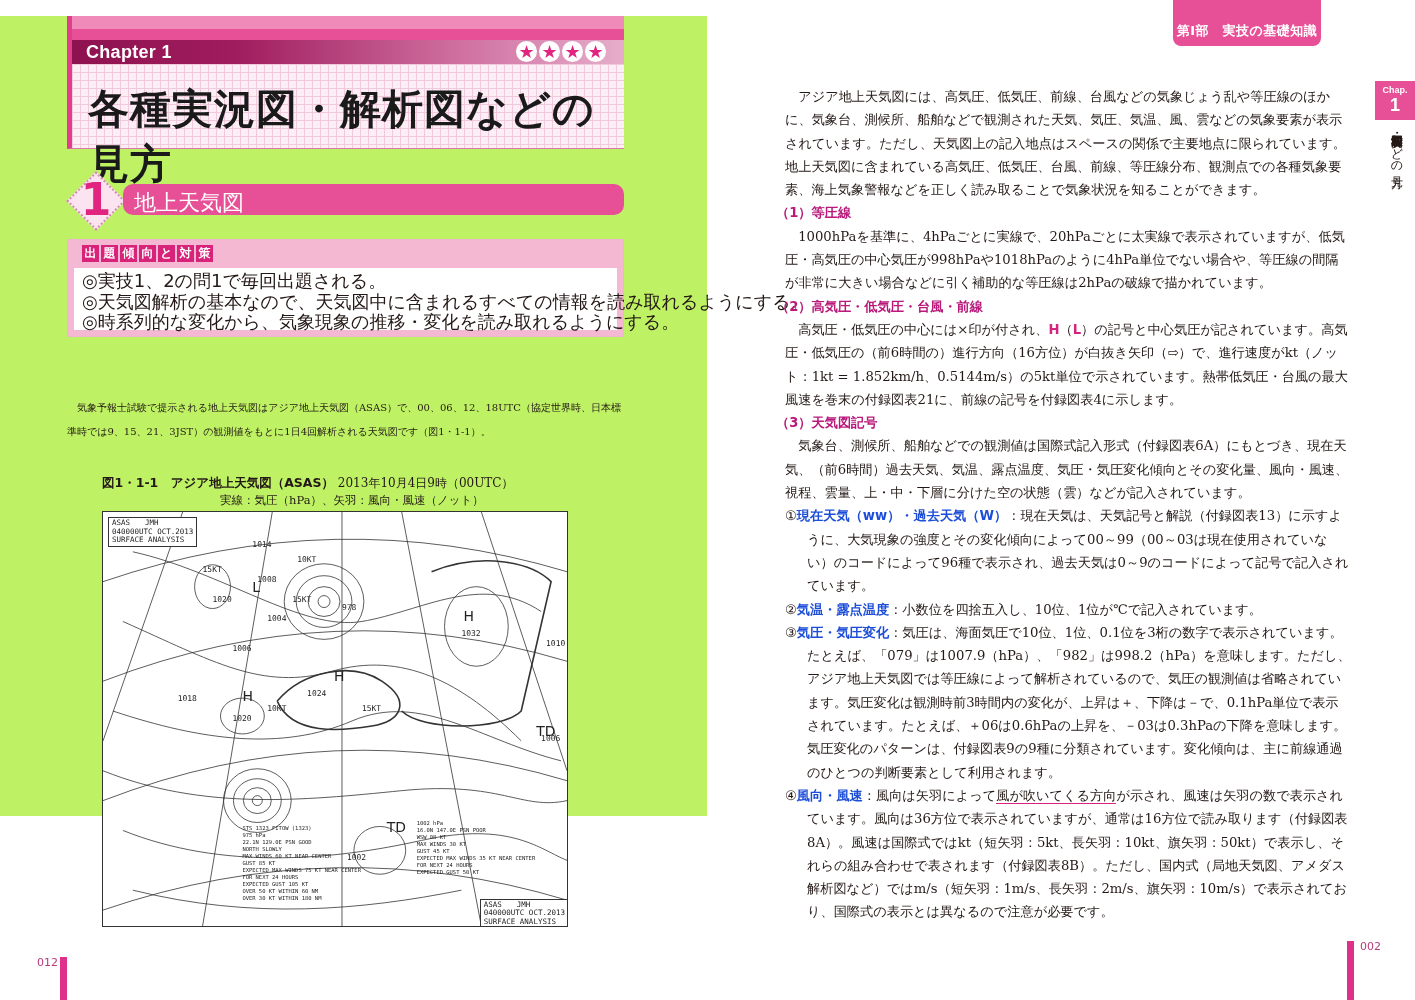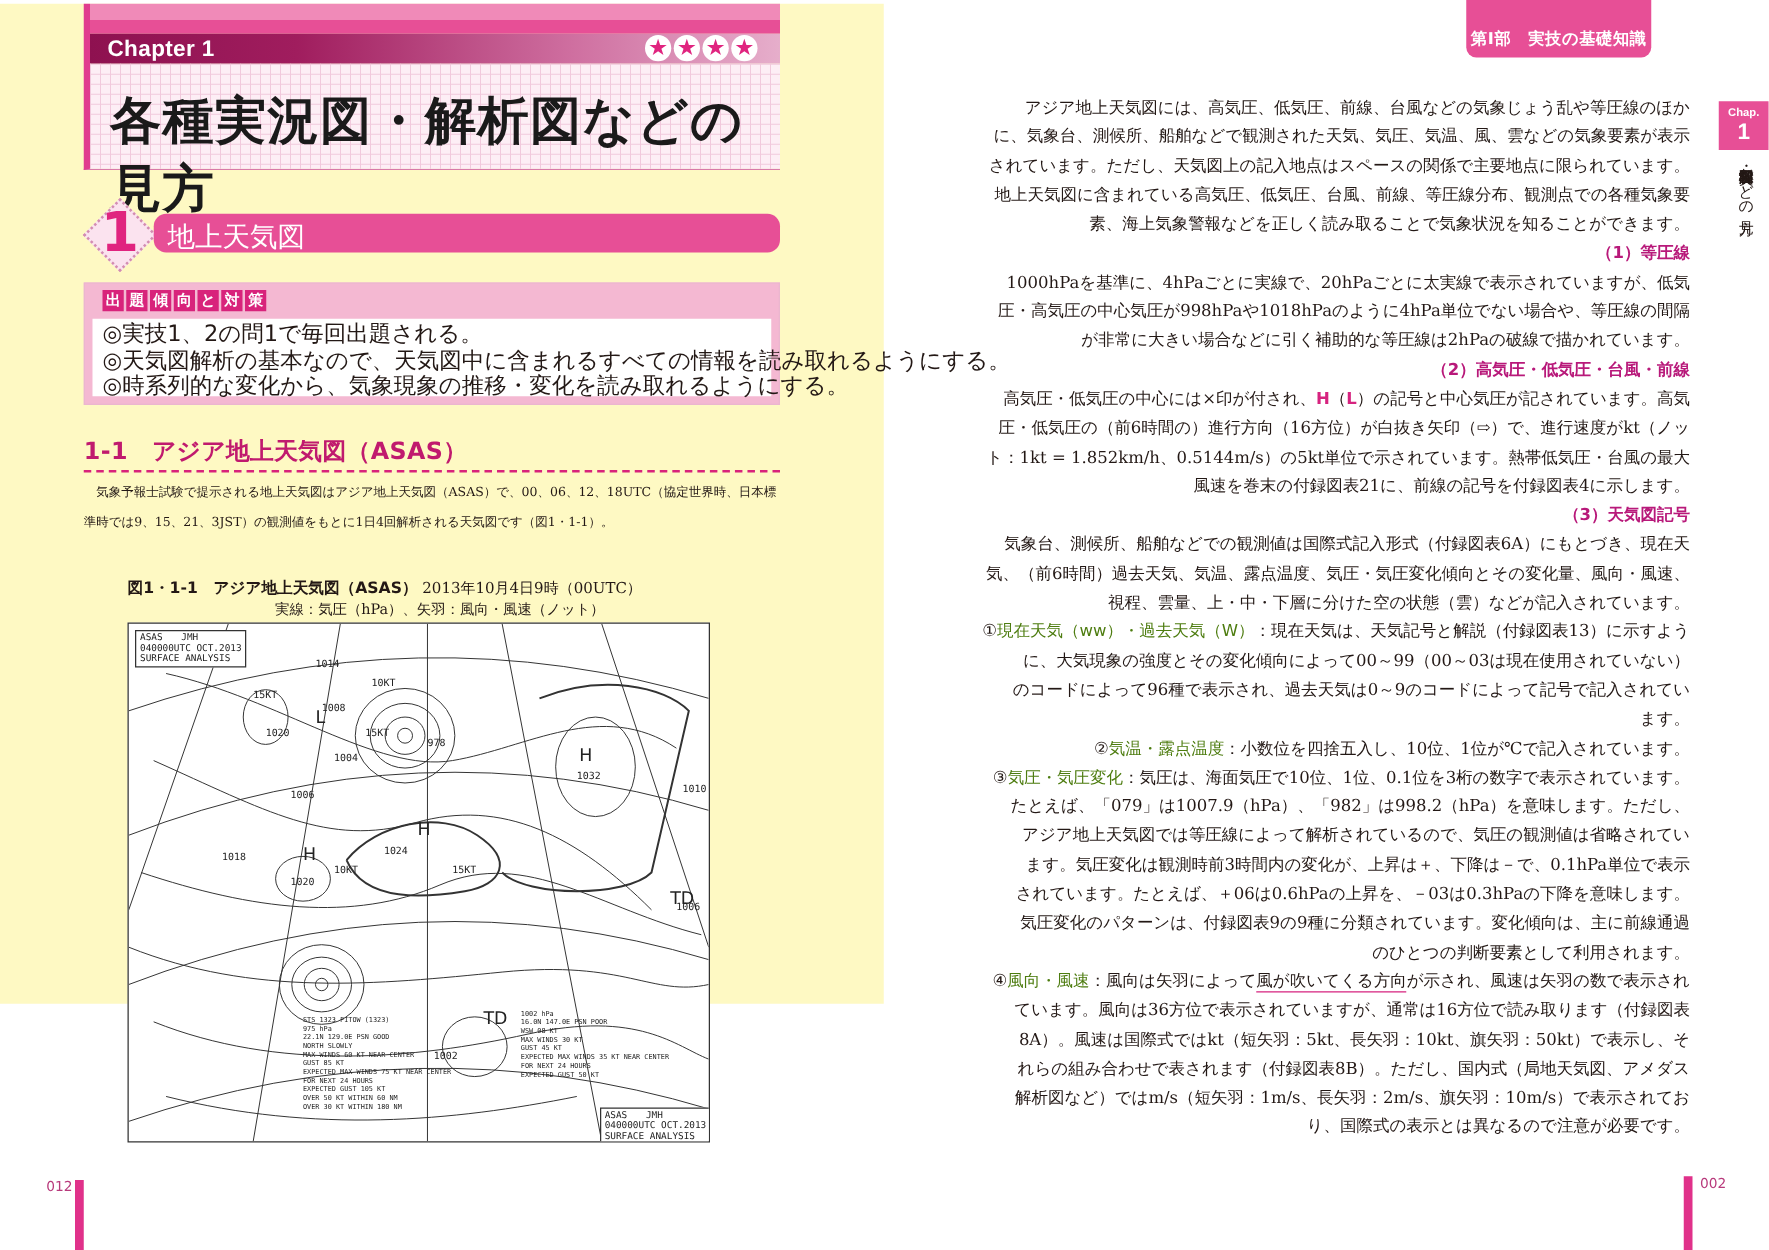--- a/index.html
+++ b/index.html
@@ -1,19 +1,19 @@
 <!DOCTYPE html>
 <html><head>
 <meta charset="utf-8">
 <style>
   * { box-sizing: border-box; margin: 0; padding: 0; }
   html, body { width: 1415px; height: 1000px; background: #ffffff; overflow: hidden; }
   body { position: relative; font-family: "DejaVu Serif", "Liberation Serif", serif; color: #231815; }
 
-  .page { position: absolute; top: 3px; height: 800px; background: #fef9c3; }
+  .page { position: absolute; top: 16px; height: 800px; background: #bef264; }
   .page-left { left: 0; width: 707px; }
 
   
   .chap-header { position: absolute; left: 67px; top: 0; width: 557px; height: 133px; border-left: 5px solid #e03d8e; border-bottom: 1px solid #d87aa8; }
   .chap-band1 { position: absolute; left: 0; top: 0; right: 0; height: 13px; background: #f08ab8; }
   .chap-band2 { position: absolute; left: 0; top: 13px; right: 0; height: 11px; background: #e74f96; }
   .chap-bar { position: absolute; left: 0; top: 24px; right: 0; height: 24px;
               background: linear-gradient(90deg, #8e1150 0%, #a01d5e 30%, #cf6fa0 70%, #e6aecb 100%); }
   .chap-label { position: absolute; left: 14px; top: 2px; font-family: "Liberation Sans", sans-serif; font-weight: bold; font-size: 18px; color: #fff; letter-spacing: 0.3px; }
   .chap-stars { position: absolute; right: 18px; top: 1px; display: flex; gap: 2px; }
@@ -59,26 +59,26 @@
 
   
   .part-tab { position: absolute; left: 1173px; top: 0; width: 148px; height: 46px; background: #e74f96; border-radius: 0 0 8px 8px; }
   .part-label { position: absolute; left: 0; right: 0; top: 22px; text-align: center; font-family: "DejaVu Sans", sans-serif; font-weight: bold; font-size: 13px; color: #fff; letter-spacing: 0.5px; }
 
   .chap-tab { position: absolute; left: 1375px; top: 81px; width: 40px; height: 39px; background: #e74f96; text-align: center; }
   .chap-tab-small { font-family: "Liberation Sans", sans-serif; font-weight: bold; font-size: 9px; color: #fff; margin-top: 4px; line-height: 10px; }
   .chap-tab-num { font-family: "Liberation Sans", sans-serif; font-weight: bold; font-size: 18px; color: #fff; line-height: 20px; }
   .side-title { position: absolute; left: 1388px; top: 126px; width: 16px; font-family: "DejaVu Sans", sans-serif; font-size: 12px; line-height: 14.1px; color: #231815; writing-mode: vertical-rl; text-orientation: upright; letter-spacing: 0; }
 
-  .right-col { position: absolute; left: 785px; top: 75px; width: 567px; text-align: right; }
+  .right-col { position: absolute; left: 785px; top: 85px; width: 567px; }
   .rp { font-size: 13.2px; line-height: 23.3px; color: #231815; }
   .rhead { font-family: "DejaVu Sans", sans-serif; font-weight: bold; font-size: 13.2px; line-height: 23.3px; color: #b8197a; margin-left: -9px; }
   .item { padding-left: 22px; text-indent: -22px; font-size: 13.2px; line-height: 23.3px; }
   .item-num { color: #231815; }
-  .item-key { font-family: "DejaVu Sans", sans-serif; font-weight: normal; color: #4d7c0f; margin-top: 26px; }
+  .item-key { font-family: "DejaVu Sans", sans-serif; font-weight: bold; color: #1d4ed8; margin-top: 26px; }
   .hl { font-family: "DejaVu Sans", sans-serif; font-weight: bold; color: #d6237f; }
   .uline { border-bottom: 1.5px solid #d6237f; }
 </style>
 </head>
 <body>
 
 <div class="page page-left">
 
   <div class="chap-header">
     <div class="chap-band1"></div>
@@ -115,23 +115,20 @@
       <span class="tend-char">対</span>
       <span class="tend-char">策</span>
     </div>
     <div class="tend-body">
       <div class="tend-line">◎実技1、2の問1で毎回出題される。</div>
       <div class="tend-line">◎天気図解析の基本なので、天気図中に含まれるすべての情報を読み取れるようにする。</div>
       <div class="tend-line">◎時系列的な変化から、気象現象の推移・変化を読み取れるようにする。</div>
     </div>
   </div>
 
-  <div class="sub-head">
-    <div class="sub-title">1-1　アジア地上天気図（ASAS）</div>
-  </div>
 
   <div class="body-text left-para indent">気象予報士試験で提示される地上天気図はアジア地上天気図（ASAS）で、00、06、12、18UTC（協定世界時、日本標準時では9、15、21、3JST）の観測値をもとに1日4回解析される天気図です（図1・1-1）。</div>
 
   <div class="fig-caption">
     <div class="fig-cap1">
       <span class="fig-label">図1・1-1　アジア地上天気図（ASAS）</span>
       <span>2013年10月4日9時（00UTC）</span>
     </div>
     <div class="fig-cap2">実線：気圧（hPa）、矢羽：風向・風速（ノット）</div>
   </div>

